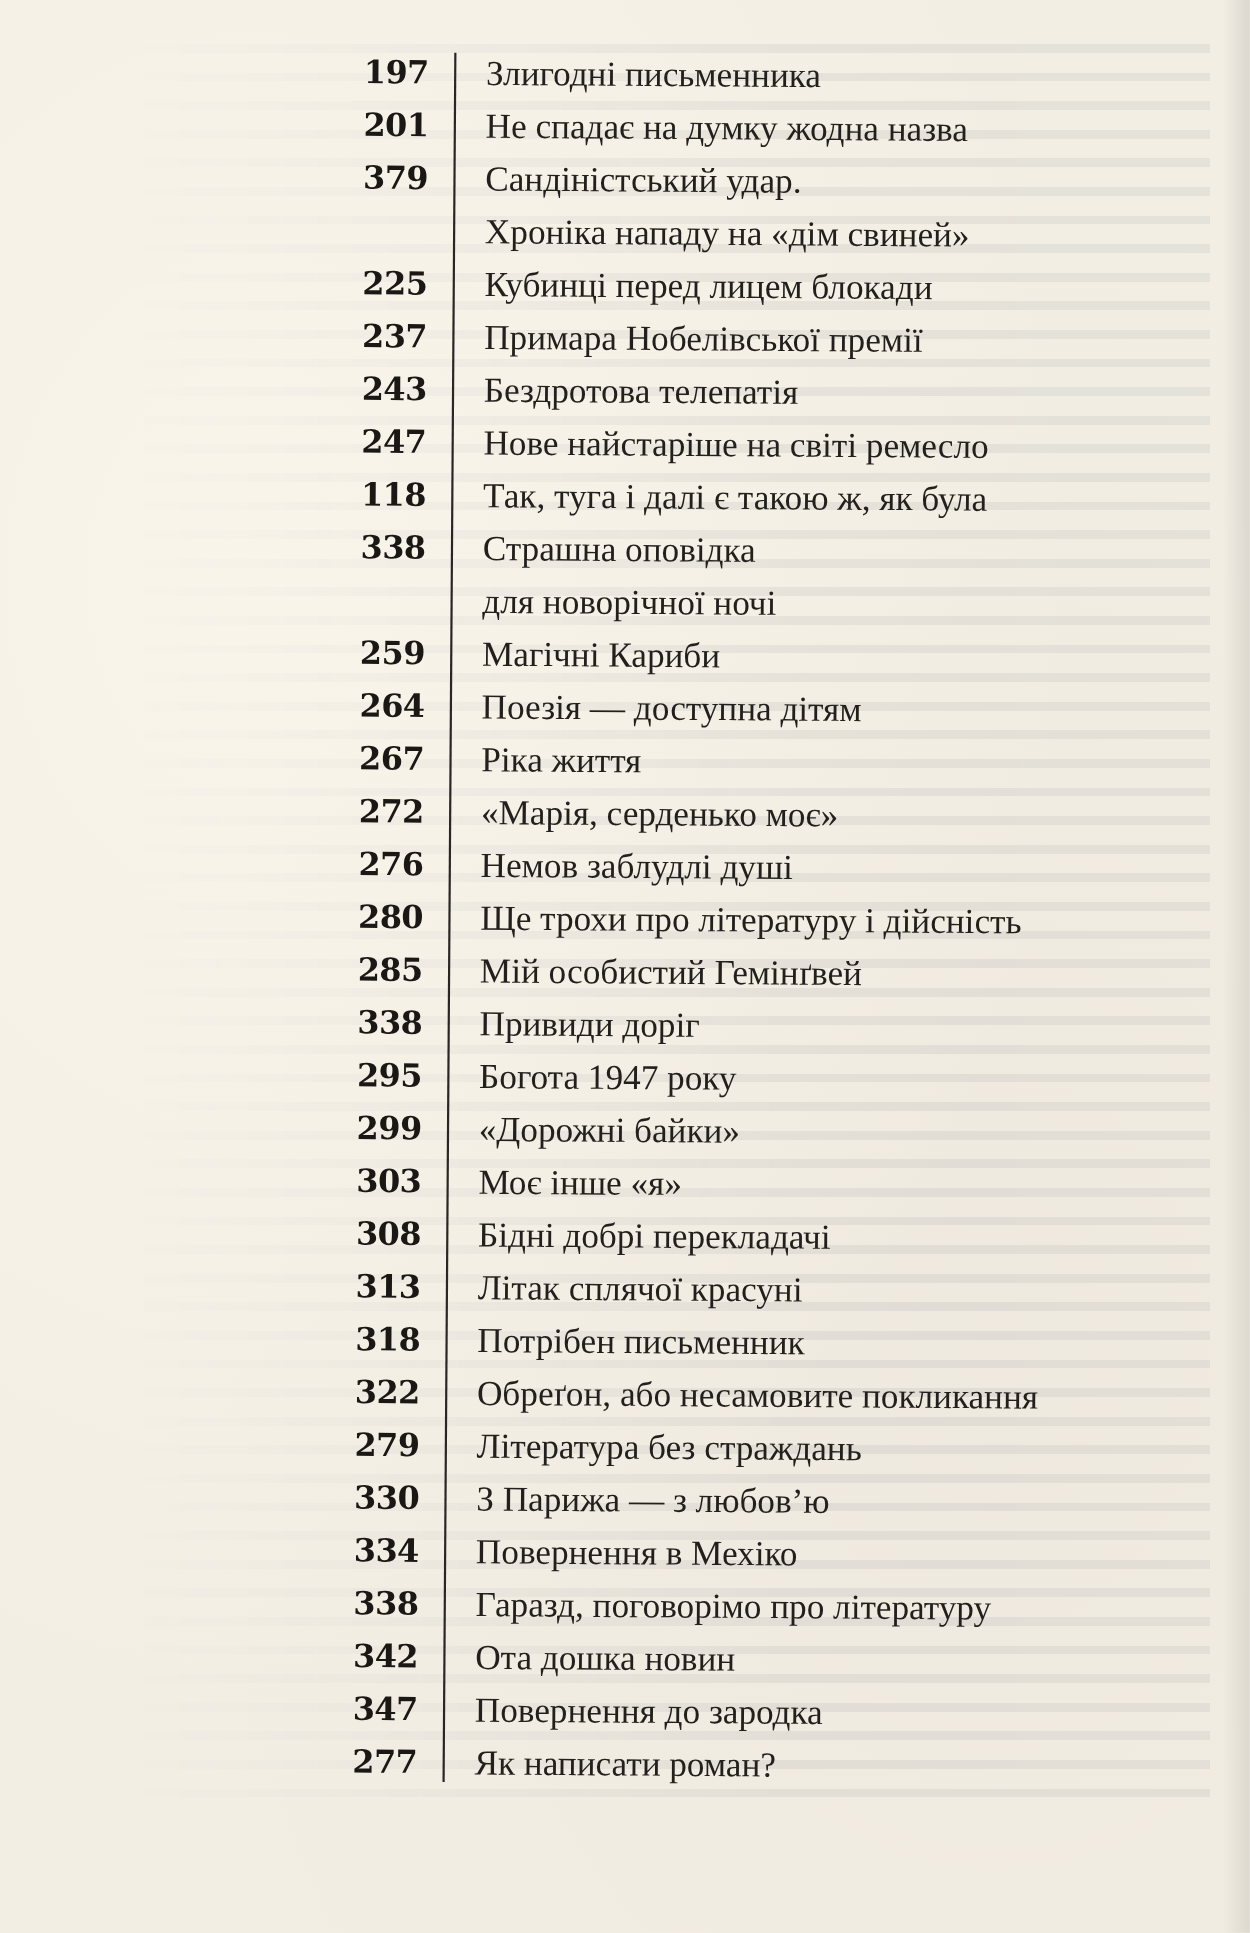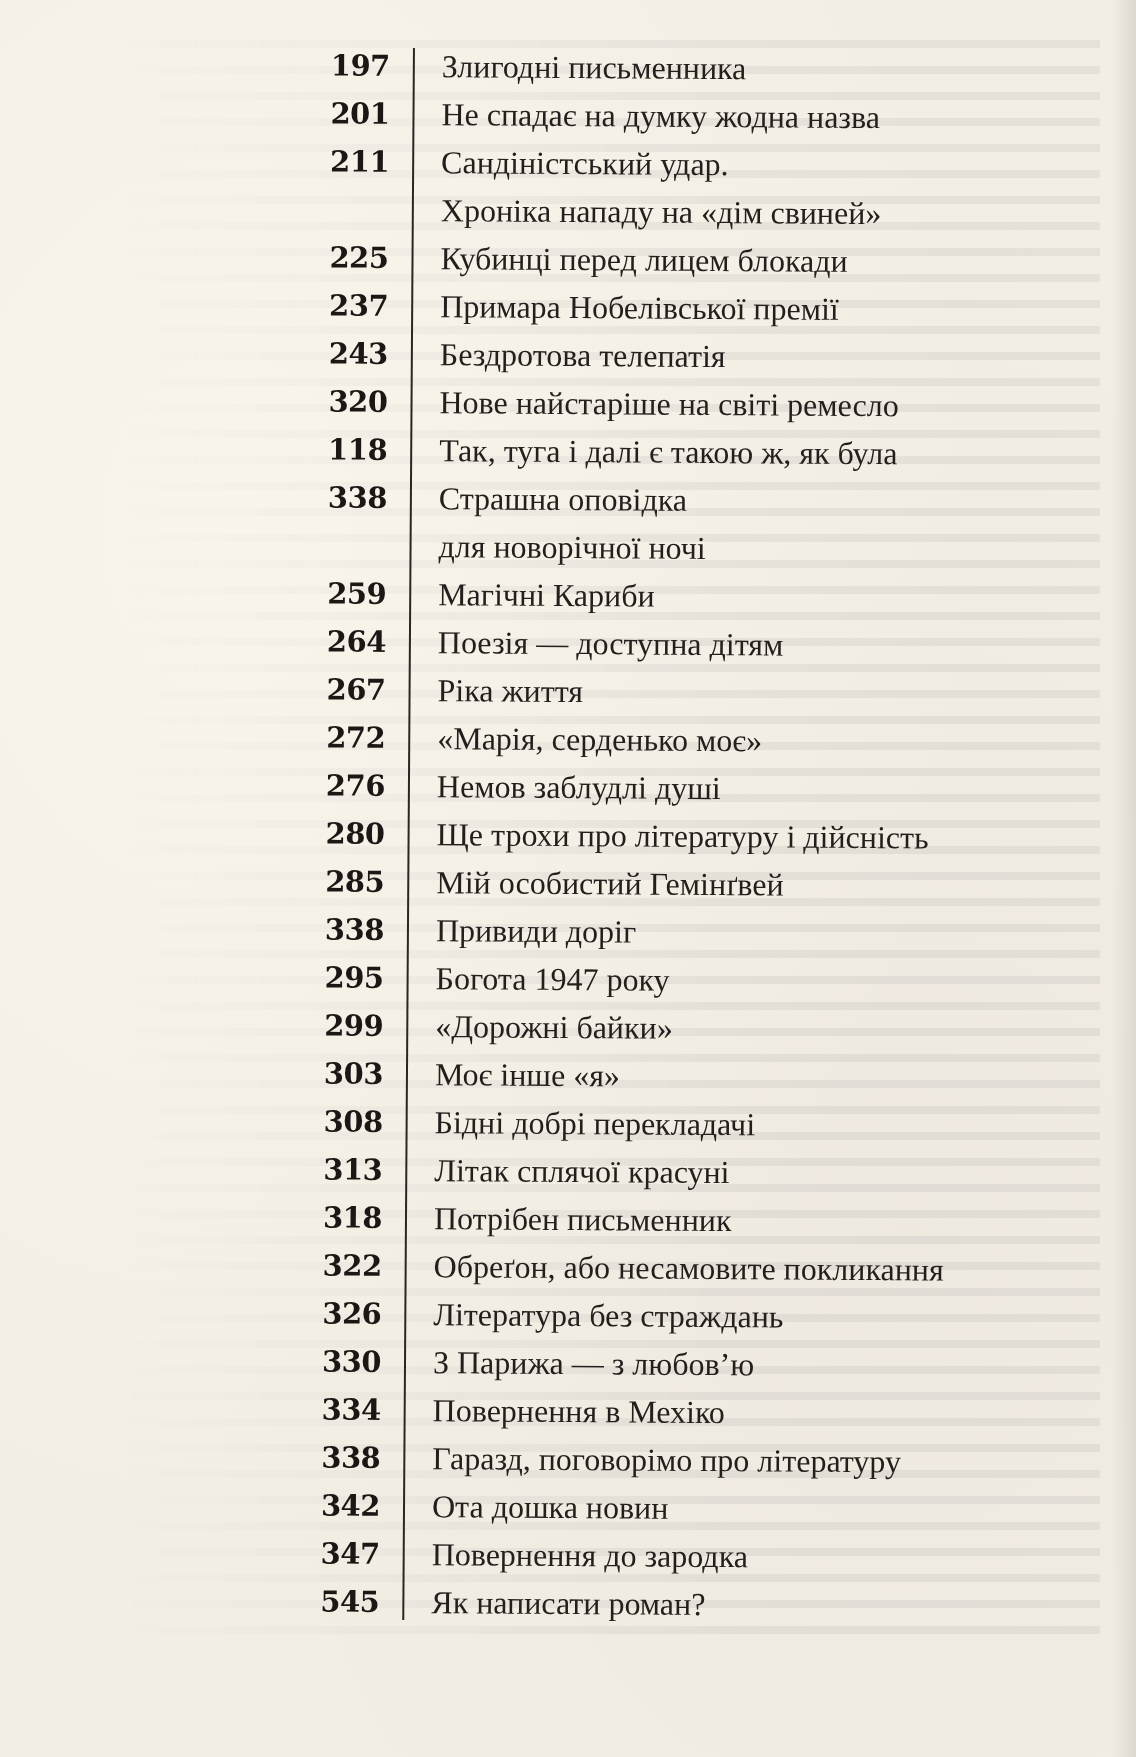--- a/index.html
+++ b/index.html
@@ -89,41 +89,41 @@
 
     <div class="row">
         <span class="num">197</span>
         <span class="title">Злигодні письменника</span>
       </div>
     <div class="row">
         <span class="num">201</span>
         <span class="title">Не спадає на думку жодна назва</span>
       </div>
     <div class="row">
-        <span class="num">211</span>
+        <span class="num">379</span>
         <span class="title">Сандіністський удар.</span>
       </div>
     <div class="row">
         <span class="num"></span>
         <span class="title">Хроніка нападу на «дім свиней»</span>
       </div>
     <div class="row">
         <span class="num">225</span>
         <span class="title">Кубинці перед лицем блокади</span>
       </div>
     <div class="row">
         <span class="num">237</span>
         <span class="title">Примара Нобелівської премії</span>
       </div>
     <div class="row">
         <span class="num">243</span>
         <span class="title">Бездротова телепатія</span>
       </div>
     <div class="row">
-        <span class="num">320</span>
+        <span class="num">247</span>
         <span class="title">Нове найстаріше на світі ремесло</span>
       </div>
     <div class="row">
         <span class="num">118</span>
         <span class="title">Так, туга і далі є такою ж, як була</span>
       </div>
     <div class="row">
         <span class="num">338</span>
         <span class="title">Страшна оповідка</span>
       </div>
@@ -185,21 +185,21 @@
       </div>
     <div class="row">
         <span class="num">318</span>
         <span class="title">Потрібен письменник</span>
       </div>
     <div class="row">
         <span class="num">322</span>
         <span class="title">Обреґон, або несамовите покликання</span>
       </div>
     <div class="row">
-        <span class="num">326</span>
+        <span class="num">279</span>
         <span class="title">Література без страждань</span>
       </div>
     <div class="row">
         <span class="num">330</span>
         <span class="title">З Парижа — з любов’ю</span>
       </div>
     <div class="row">
         <span class="num">334</span>
         <span class="title">Повернення в Мехіко</span>
       </div>
@@ -209,17 +209,17 @@
       </div>
     <div class="row">
         <span class="num">342</span>
         <span class="title">Ота дошка новин</span>
       </div>
     <div class="row">
         <span class="num">347</span>
         <span class="title">Повернення до зародка</span>
       </div>
     <div class="row">
-        <span class="num">545</span>
+        <span class="num">277</span>
         <span class="title">Як написати роман?</span>
       </div>
   </div>
 </div>
 
 </body></html>

